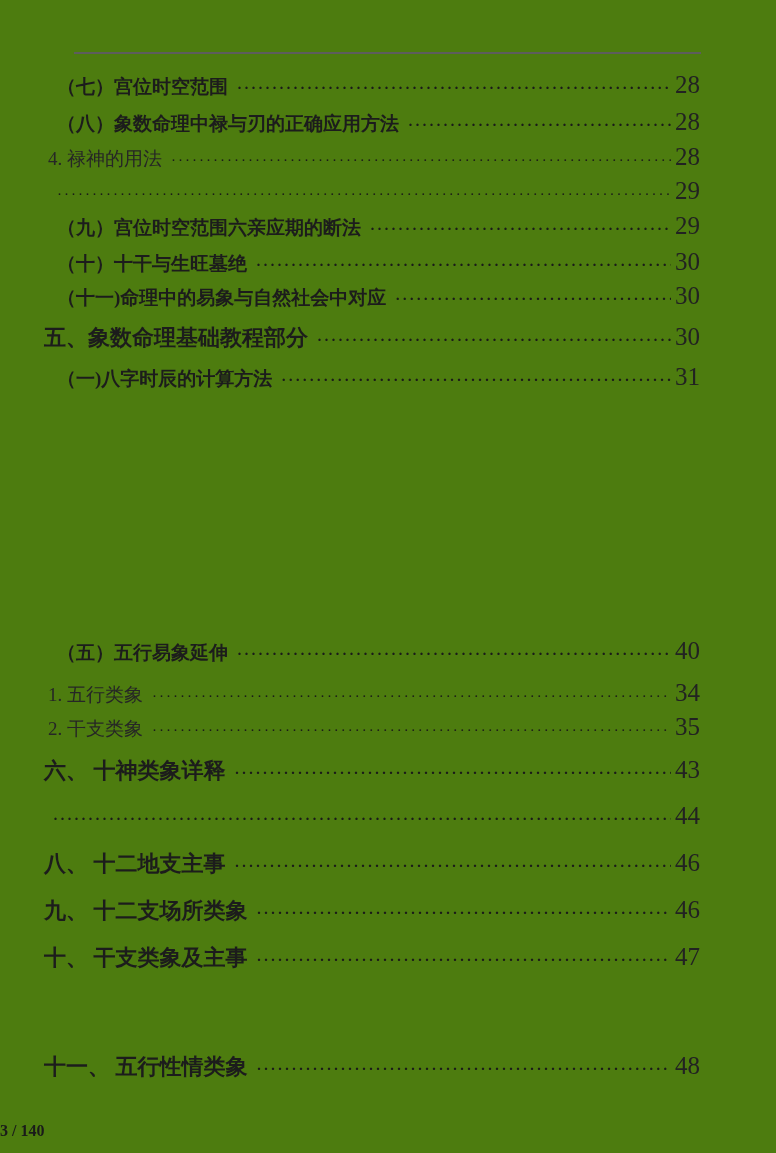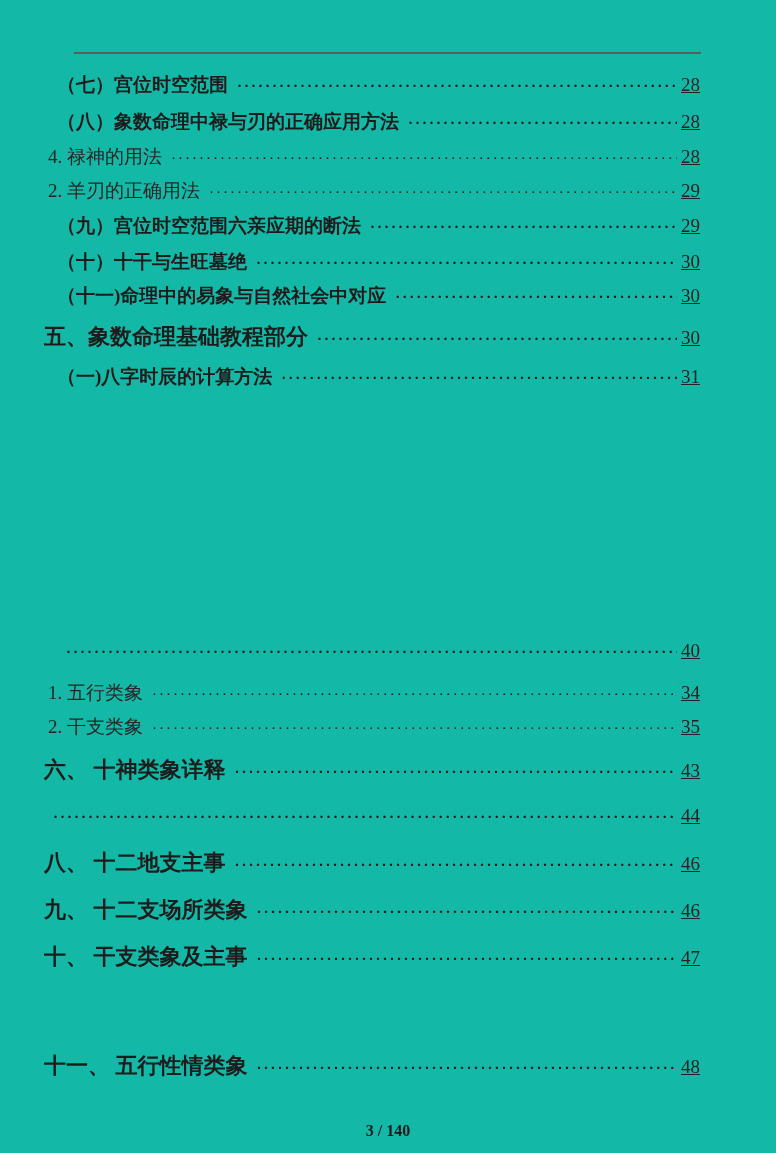--- a/index.html
+++ b/index.html
@@ -4,21 +4,21 @@
 <style>
   html,body{margin:0;padding:0;}
   body{
     width:776px;height:1153px;
     background:#ffffff;
     font-family:"Liberation Serif","DejaVu Serif",serif;
     color:#1c1c1c;
     overflow:hidden;
     position:relative;
   }
-  .page{position:absolute;inset:0;background:#14b8a6;}
+  .page{position:absolute;inset:0;background:#4d7c0f;}
   .top-rule{
     position:absolute;
     left:74px;top:52px;
     width:627px;height:2px;
     background:#5d5d5d;
   }
   .row{
     position:absolute;
     right:76px;
     display:flex;
@@ -30,35 +30,34 @@
     flex:1 1 auto;
     overflow:hidden;
     white-space:nowrap;
     font-size:15px;
     letter-spacing:2px;
     color:#1a1a1a;
     margin:0 4px 0 9px;
   }
   .row .pagenum{
     flex:0 0 auto;
-    font-size:19px;
+    font-size:25px;
     font-weight:400;
     color:#222222;
-    text-decoration:underline;
   }
   
   .row.paren{left:57px;font-size:19px;font-weight:600;line-height:24px;}
   .row.plain{left:48px;font-size:19px;font-weight:400;line-height:24px;color:#262626;}
   .row.section{left:44px;font-size:22px;font-weight:700;line-height:28px;}
   .row.section .pagenum{font-weight:400;}
   .footer{
     position:absolute;
     left:0;right:0;
     top:1122px;
-    text-align:center;
+    text-align:left;
     font-size:16px;
     font-weight:700;
     color:#1a1a1a;
   }
 </style>
 </head>
 <body>
 
 <div class="page">
 
@@ -76,21 +75,20 @@
     <span class="pagenum">28</span>
   </div>
 
   <div class="row plain" style="top:145px">
     <span class="label">4. 禄神的用法</span>
     <span class="leader">································································································································································</span>
     <span class="pagenum">28</span>
   </div>
 
   <div class="row plain" style="top:179px">
-    <span class="label">2. 羊刃的正确用法</span>
     <span class="leader">································································································································································</span>
     <span class="pagenum">29</span>
   </div>
 
   <div class="row paren" style="top:214px">
     <span class="label">（九）宫位时空范围六亲应期的断法</span>
     <span class="leader">································································································································································</span>
     <span class="pagenum">29</span>
   </div>
 
@@ -112,20 +110,21 @@
     <span class="pagenum">30</span>
   </div>
 
   <div class="row paren" style="top:365px">
     <span class="label">（一)八字时辰的计算方法</span>
     <span class="leader">································································································································································</span>
     <span class="pagenum">31</span>
   </div>
 
   <div class="row paren" style="top:639px">
+    <span class="label">（五）五行易象延伸</span>
     <span class="leader">································································································································································</span>
     <span class="pagenum">40</span>
   </div>
 
   <div class="row plain" style="top:681px">
     <span class="label">1. 五行类象</span>
     <span class="leader">································································································································································</span>
     <span class="pagenum">34</span>
   </div>
 

